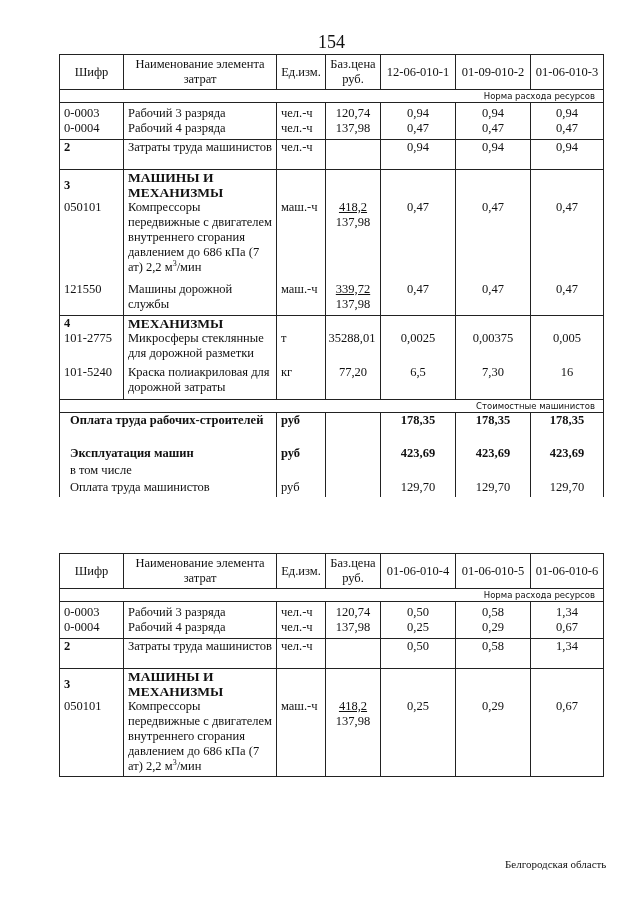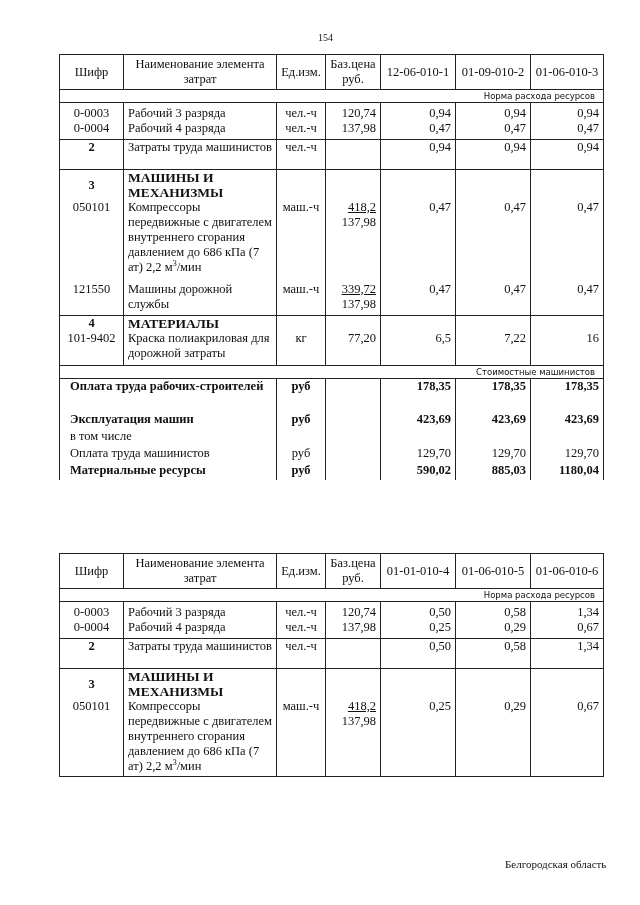--- a/index.html
+++ b/index.html
@@ -1,28 +1,28 @@
 <!DOCTYPE html>
 <html><head>
 <meta charset="utf-8">
 <style>
   html, body { margin:0; padding:0; background:#ffffff; }
   body { width:640px; height:905px; position:relative; overflow:hidden;
          font-family:"Liberation Serif", serif; color:#111; }
-  .page-num { position:absolute; left:318px; top:32px; font-size:10px; }
+  .page-num { position:absolute; left:318px; top:32px; font-size:18px; }
   table.est { position:absolute; left:59px; border-collapse:collapse; table-layout:fixed;
               font-size:12.5px; line-height:15px; }
   table.est td { border-left:1px solid #222; border-right:1px solid #222; padding:0 4px; vertical-align:top; }
   table.est tr.hdr td { border:1px solid #222; text-align:center; vertical-align:middle; height:34px; line-height:15px; }
   table.est tr.sec td { border:1px solid #222; height:12px; padding:0 8px 0 0; text-align:right;
                         font-family:"DejaVu Sans", sans-serif; font-size:8.5px; line-height:12px; }
   .topline td { border-top:1px solid #222 !important; }
   .botline td { border-bottom:1px solid #222 !important; }
-  .c { text-align:center; }
-  .r { text-align:right; }
+  .c { }
+  .r { text-align:center; }
   .b { font-weight:bold; }
   .big { font-size:13.5px; }
   .u { text-decoration:underline; }
   .sum td.lbl { padding-left:10px; }
   .footer { position:absolute; left:505px; top:858px; font-size:11px; }
   sup { font-size:8px; line-height:0; }
 </style>
 </head>
 <body>
 
@@ -101,34 +101,43 @@
     <td class="c">121550</td>
     <td>Машины дорожной службы</td>
     <td class="c">маш.-ч</td>
     <td class="r"><span class="u">339,72</span><br><span>137,98</span></td>
     <td class="r">0,47</td>
     <td class="r">0,47</td>
     <td class="r">0,47</td>
   </tr>
   <tr class="topline">
     <td class="c b">4</td>
-    <td class="b big">МАТЕРИАЛЫ</td>
-    <td></td>
-        <td></td>
-        <td></td>
-        <td></td>
-        <td></td>
+    <td class="b big">МЕХАНИЗМЫ</td>
+    <td></td>
+        <td></td>
+        <td></td>
+        <td></td>
+        <td></td>
+  </tr>
+  <tr style="height:34px">
+    <td class="c">101-2775</td>
+    <td>Микросферы стеклянные для дорожной разметки</td>
+    <td class="c">т</td>
+    <td class="r" style="padding:0 2px 0 0">35288,01</td>
+    <td class="r">0,0025</td>
+    <td class="r">0,00375</td>
+    <td class="r">0,005</td>
   </tr>
   <tr class="botline" style="height:34px">
-    <td class="c">101-9402</td>
+    <td class="c">101-5240</td>
     <td>Краска полиакриловая для дорожной затраты</td>
     <td class="c">кг</td>
     <td class="r">77,20</td>
     <td class="r">6,5</td>
-    <td class="r">7,22</td>
+    <td class="r">7,30</td>
     <td class="r">16</td>
   </tr>
   <tr class="sec">
         <td colspan="7">Стоимостные машинистов</td>
       </tr>
 
   <tr class="sum topline" style="height:34px">
     <td colspan="2" class="lbl b" style="border-right:none">Оплата труда рабочих-строителей</td>
     <td class="c b">руб</td>
     <td></td>
@@ -152,49 +161,41 @@
         <td style="border-right:none"></td>
         <td></td>
   </tr>
   <tr class="sum" style="height:17px">
     <td colspan="2" class="lbl">Оплата труда машинистов</td>
     <td class="c">руб</td>
     <td></td>
     <td class="r" style="border-right:none">129,70</td>
     <td class="r" style="border-right:none">129,70</td>
     <td class="r">129,70</td>
-  </tr>
-  <tr class="sum" style="height:17px">
-    <td colspan="2" class="lbl b">Материальные ресурсы</td>
-    <td class="c b">руб</td>
-    <td></td>
-    <td class="r b" style="border-right:none">590,02</td>
-    <td class="r b" style="border-right:none">885,03</td>
-    <td class="r b">1180,04</td>
   </tr>
 </tbody>
   </table>
 
 <table class="est" style="top:553px;">
   <colgroup>
     <col style="width:64px">
       <col style="width:153px">
       <col style="width:49px">
       <col style="width:55px">
     <col style="width:75px">
       <col style="width:75px">
       <col style="width:73px">
   </colgroup>
   <tbody>
       <tr class="hdr">
     <td>Шифр</td>
     <td>Наименование элемента затрат</td>
     <td>Ед.изм.</td>
     <td>Баз.цена руб.</td>
-    <td>01-01-010-4</td>
+    <td>01-06-010-4</td>
     <td>01-06-010-5</td>
     <td>01-06-010-6</td>
   </tr>
   <tr class="sec">
         <td colspan="7">Норма расхода ресурсов</td>
       </tr>
 
   <tr class="topline" style="height:18px">
     <td class="c" style="padding-top:3px">0-0003</td>
     <td style="padding-top:3px">Рабочий 3 разряда</td>

